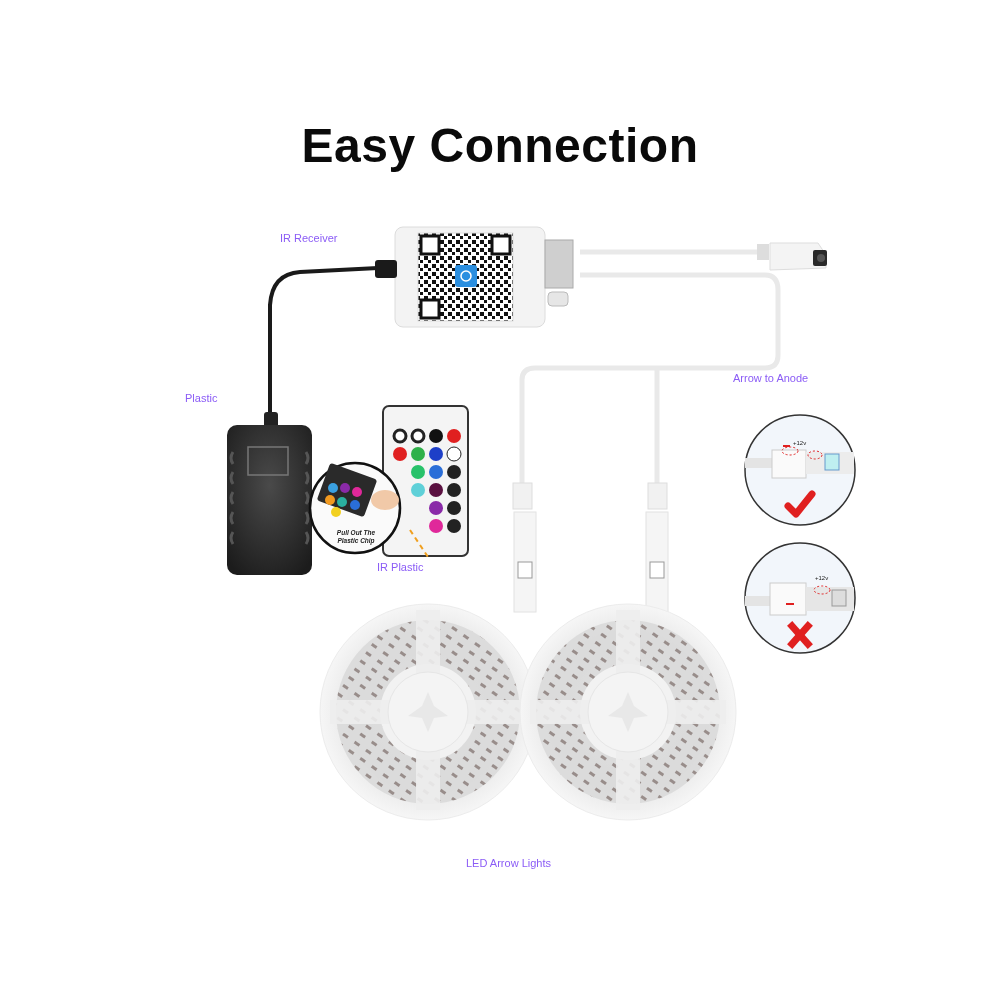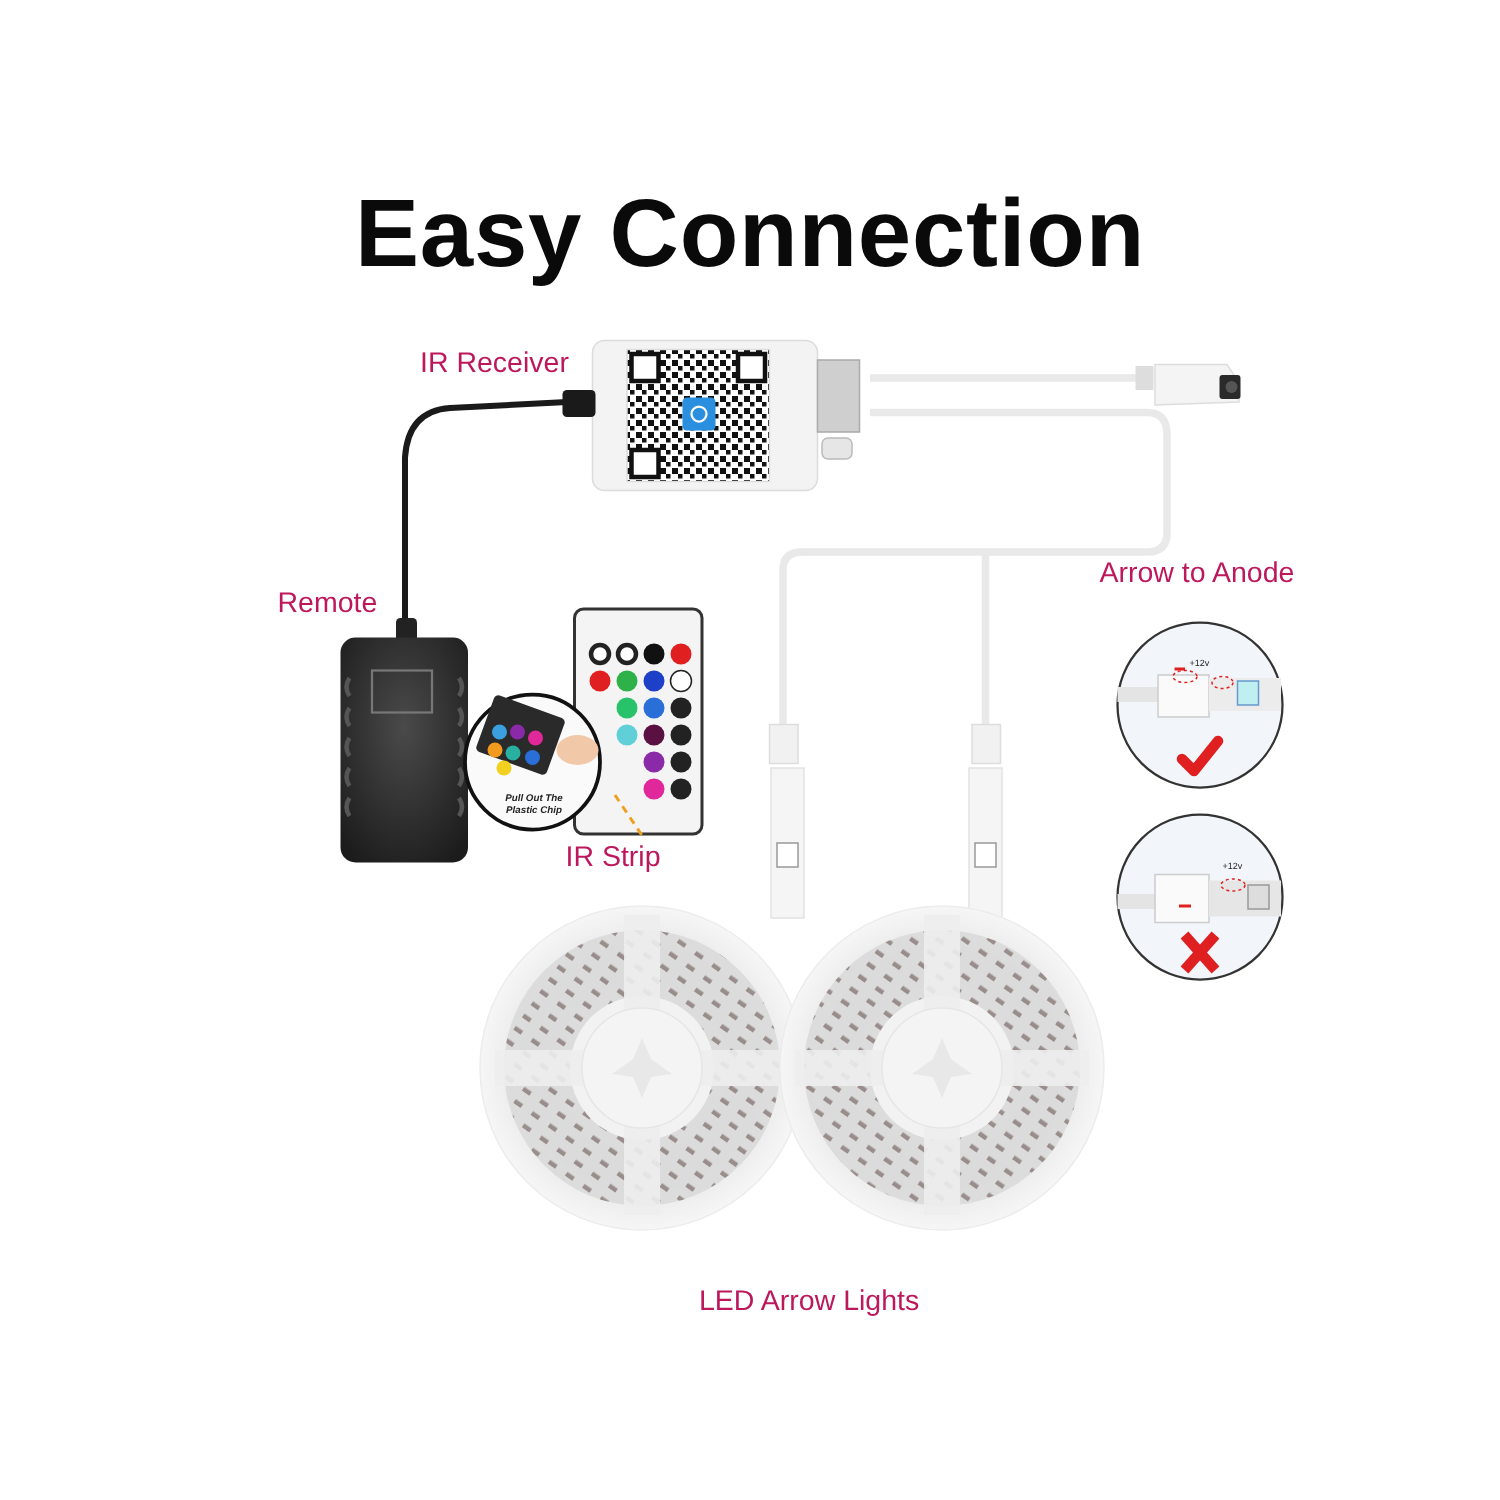--- a/index.html
+++ b/index.html
@@ -1,19 +1,19 @@
 <!DOCTYPE html>
 <html><head>
 <meta charset="utf-8">
 <style>
   html,body{margin:0;padding:0;background:#ffffff;}
   body{width:1000px;height:1000px;position:relative;overflow:hidden;font-family:"Liberation Sans",sans-serif;color:#111;}
   .abs{position:absolute;}
-  .title{left:0;top:118px;width:1000px;text-align:center;font-size:64px;font-weight:bold;letter-spacing:0.5px;color:#0a0a0a;}
-  .label{font-size:19px;color:#be185d;white-space:nowrap;}
+  .title{left:0;top:118px;width:1000px;text-align:center;font-size:48px;font-weight:bold;letter-spacing:0.5px;color:#0a0a0a;}
+  .label{font-size:11px;color:#8b5cf6;white-space:nowrap;}
   svg.scene{position:absolute;left:0;top:0;}
 </style>
 </head>
 <body>
 
 <div class="abs title">Easy Connection</div>
 
 <svg class="scene" width="1000" height="1000" viewBox="0 0 1000 1000">
   <defs>
     <radialGradient id="adp" cx="50%" cy="40%" r="70%">
@@ -184,22 +184,22 @@
       <path d="M786 604 L794 604" stroke="#e02020" stroke-width="2"></path>
     </g>
     <g stroke="#e02020" stroke-width="7" stroke-linecap="square">
       <path d="M792 626 L808 644"></path>
         <path d="M808 626 L792 644"></path>
     </g>
   </g>
 </svg>
 
 <div class="abs label" style="left:280px;top:232px;">IR Receiver</div>
-<div class="abs label" style="left:185px;top:392px;">Remote</div>
-<div class="abs label" style="left:377px;top:561px;">IR Strip</div>
+<div class="abs label" style="left:185px;top:392px;">Plastic</div>
+<div class="abs label" style="left:377px;top:561px;">IR Plastic</div>
 <div class="abs label" style="left:733px;top:372px;">Arrow to Anode</div>
 <div class="abs label" style="left:466px;top:857px;">LED Arrow Lights</div>
 
 <div class="abs" style="left:331px;top:529px;width:50px;text-align:center;font-size:6.5px;font-style:italic;font-weight:bold;line-height:8px;color:#222;">
   <div>Pull Out The</div>
   <div>Plastic Chip</div>
 </div>
 <div class="abs" style="left:793px;top:440px;font-size:6px;color:#222;">+12v</div>
 <div class="abs" style="left:815px;top:575px;font-size:6px;color:#222;">+12v</div>
 

